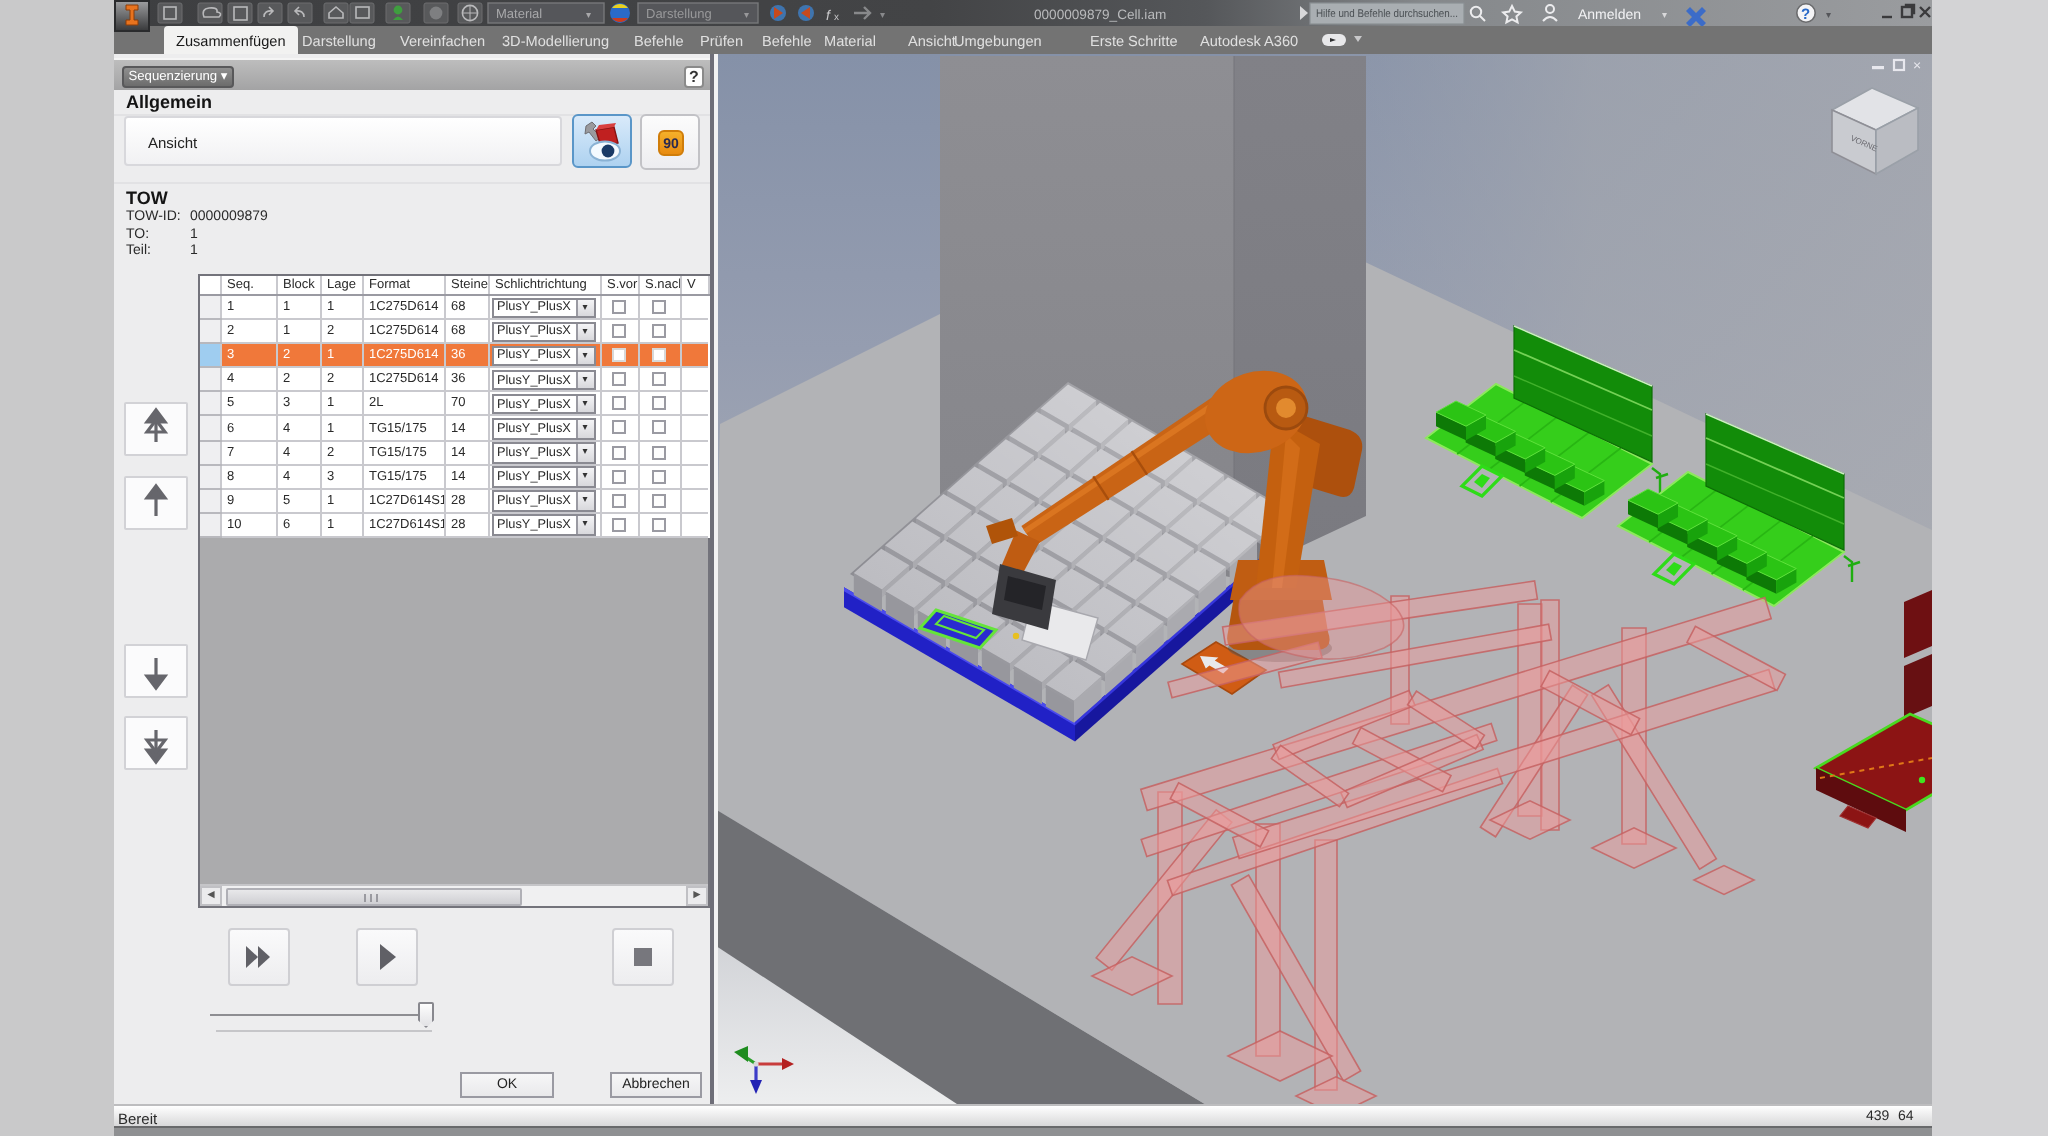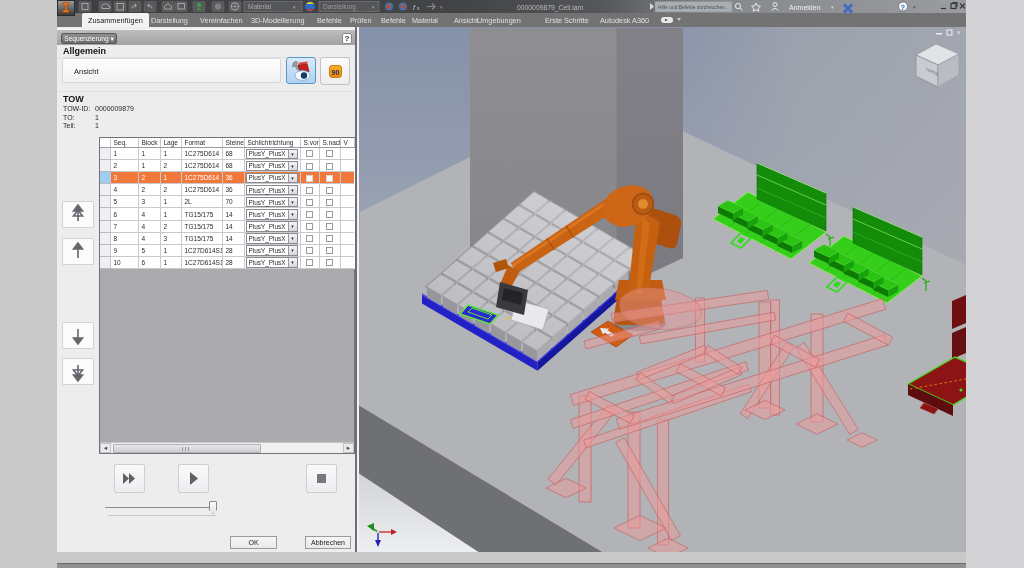--- a/index.html
+++ b/index.html
@@ -754,13 +754,18 @@
 <polygon points="579,38 600,27 600,48 579,60" fill="#babcc2" stroke="#9aa0a8" stroke-width="0.8"></polygon>
 <text x="566" y="43" font-size="4" fill="#6a6a70" transform="rotate(24 566 43)">VORNE</text>
 </g>
 <g fill="#e8e8ee">
 <rect x="577" y="6" width="6" height="1.6"></rect>
 <rect x="588" y="3" width="5" height="5" fill="none" stroke="#e8e8ee" stroke-width="1.1"></rect>
 <text x="597.5" y="8" font-size="7" fill="#e8e8ee">×</text>
 </g>
 </svg>
     </div>
+<div id="statusbar">
+      <span style="position:absolute;left:2px;top:1.5px">Bereit</span>
+      <span style="position:absolute;left:876px;top:2px;font-size:7px">439</span>
+      <span style="position:absolute;left:892px;top:2px;font-size:7px">64</span>
+    </div>
 <div id="bstrip"></div>
 </div>
 </body></html>

